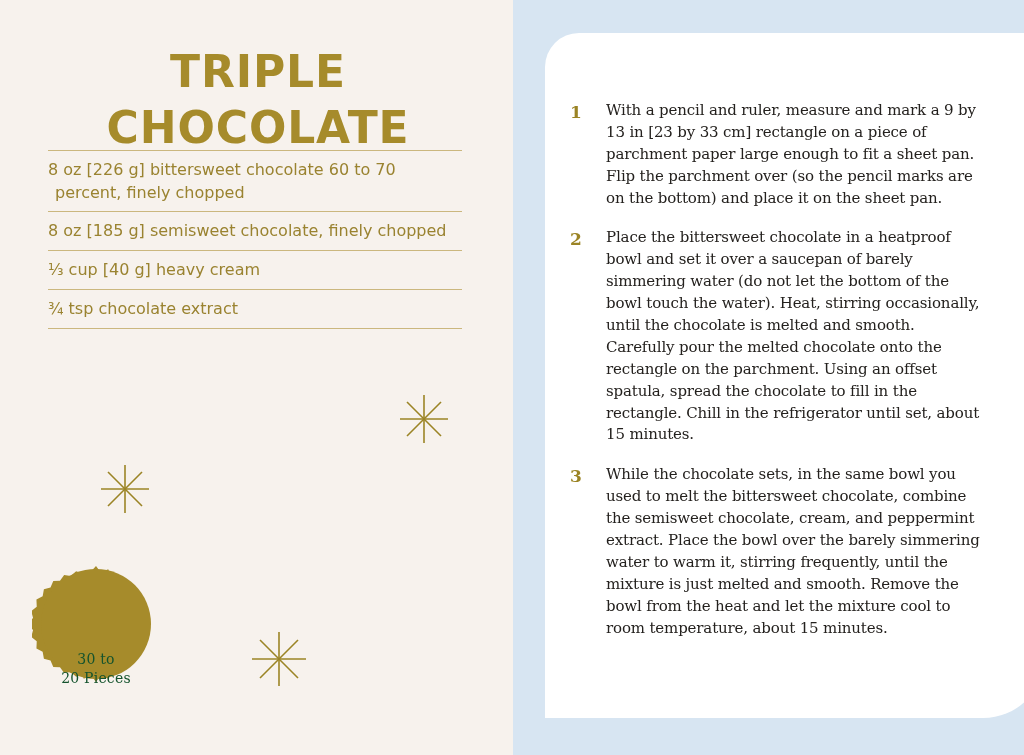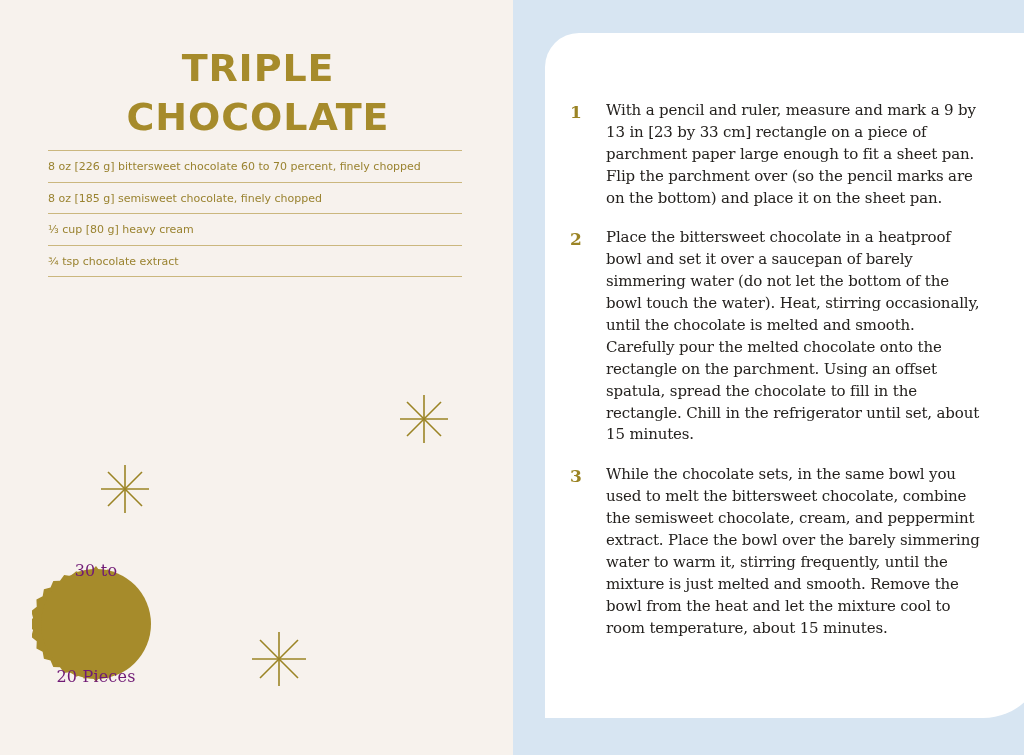--- a/index.html
+++ b/index.html
@@ -54,42 +54,42 @@
     height: 755px;
   }
 
   .recipe-title {
     position: absolute;
     top: 44px;
     left: 48px;
     width: 420px;
     font-family: "DejaVu Sans", sans-serif;
     font-weight: 700;
-    font-size: 38px;
+    font-size: 44px;
     line-height: 1.28;
     letter-spacing: 0.9px;
     color: #a68b2b;
     text-transform: uppercase;
     text-align: center;
   }
 
   
   .ingredients {
     position: absolute;
     top: 150px;
     left: 48px;
     width: 414px;
     list-style: none;
   }
 
   .ingredient {
     border-top: 1px solid #cbb77e;
     padding: 8px 2px 7px 0;
     font-family: "DejaVu Sans", sans-serif;
-    font-size: 11px;
+    font-size: 16px;
     line-height: 1.42;
     color: #9a8330;
     text-indent: -7px;
     padding-left: 7px;
   }
 
   .ingredient:last-child {
     border-bottom: 1px solid #cbb77e;
   }
 
@@ -113,25 +113,25 @@
   }
   .yield-badge svg { display: block; }
   .yield-text {
     position: absolute;
     top: 0; left: 0;
     width: 128px;
     height: 128px;
     display: flex;
     flex-direction: column;
     align-items: center;
-    justify-content: space-between;
+    justify-content: flex-end;
     font-family: "DejaVu Serif", serif;
-    font-size: 16px;
+    font-size: 14px;
     line-height: 1.36;
-    color: #701a75;
+    color: #14532d;
     text-align: center;
     letter-spacing: 0.2px;
   }
 
   
   .steps {
     position: absolute;
     top: 100px;
     left: 570px;
     width: 415px;
@@ -173,21 +173,21 @@
 
   <div class="left-col">
 
     <h1 class="recipe-title">
       <span>TRIPLE CHOCOLATE</span><br>
     </h1>
 
     <ul class="ingredients">
       <li class="ingredient">8 oz [226 g] bittersweet chocolate 60 to 70 percent, finely chopped</li>
       <li class="ingredient">8 oz [185 g] semisweet chocolate, finely chopped</li>
-      <li class="ingredient">⅓ cup [80 g] heavy cream</li>
+      <li class="ingredient">⅓ cup [40 g] heavy cream</li>
       <li class="ingredient">¾ tsp chocolate extract</li>
     </ul>
 
     <svg class="sparkle" style="left:398px; top:393px;" width="52" height="52" viewBox="0 0 52 52">
       <line x1="26" y1="2" x2="26" y2="50"></line>
       <line x1="2" y1="26" x2="50" y2="26"></line>
       <line x1="9" y1="9" x2="43" y2="43"></line>
       <line x1="43" y1="9" x2="9" y2="43"></line>
     </svg>
 

